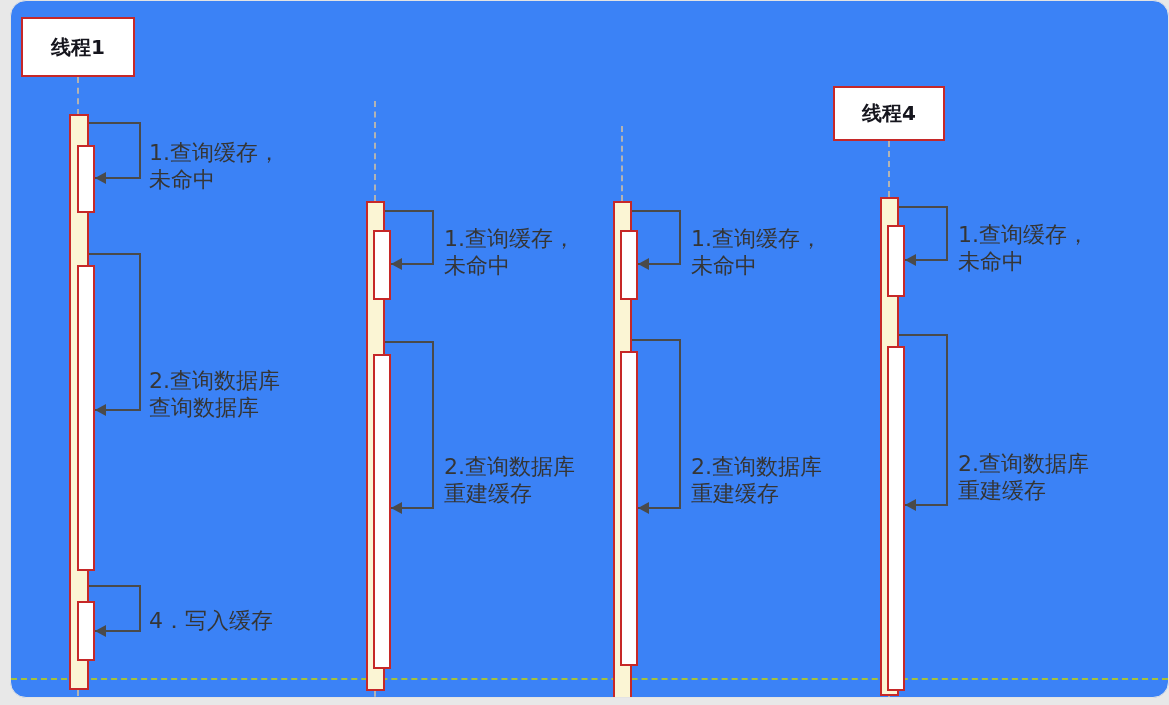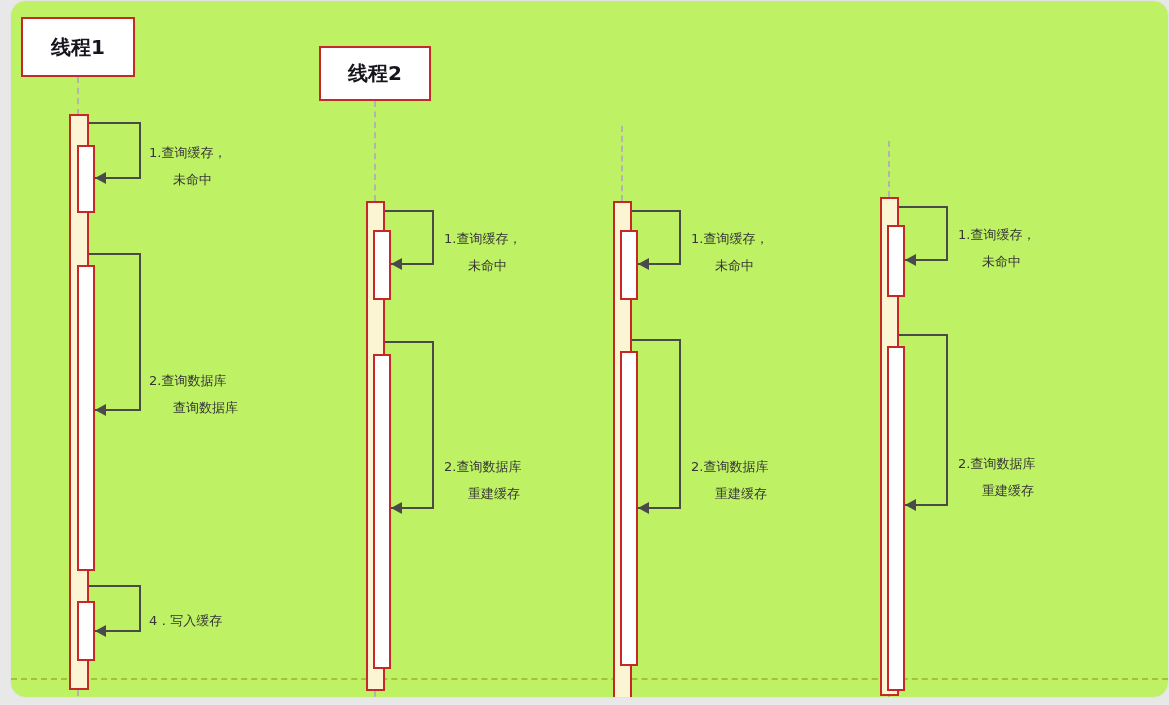--- a/index.html
+++ b/index.html
@@ -6,21 +6,21 @@
   html, body { width: 1169px; height: 705px; }
   body {
     font-family: "DejaVu Sans", "Liberation Sans", sans-serif;
     background: #e8e8e8;
     overflow: hidden;
   }
   .canvas { position: relative; width: 1169px; height: 705px; }
   .panel {
     position: absolute; left: 10px; top: 0;
     width: 1159px; height: 698px;
-    background: #bef264;
+    background: #3b82f6;
     border: 1px solid #e3e3e3;
     border-radius: 16px;
     overflow: hidden;
   }
   .head {
     position: absolute;
     background: #ffffff;
     border: 2px solid var(--accent-red, #c62828);
     display: flex; align-items: center; justify-content: center;
     font-size: 20px; font-weight: 600; color: #15151d;
@@ -45,26 +45,26 @@
   }
   .loop .ah {
     position: absolute; left: 6px; bottom: -7px;
     width: 0; height: 0;
     border-top: 6px solid transparent;
     border-bottom: 6px solid transparent;
     border-right: 11px solid var(--arrow, #4a4a4a);
   }
   .msg {
     position: absolute;
-    font-size: 13px; line-height: 27px;
+    font-size: 22px; line-height: 27px;
     color: var(--label-text, #353535);
     white-space: nowrap;
     z-index: 6;
   }
-  .msg .l2 { margin-left: 24px; }
+  .msg .l2 { }
   .baseline {
     position: absolute; left: 0; top: 677px; width: 100%;
     border-top: 2px dashed var(--baseline-green, #a4c13c);
     z-index: 0;
   }
 </style>
 </head>
 <body>
 
 <div class="canvas">
@@ -99,23 +99,20 @@
 
     <div class="loop" style="left:78px;top:584px;width:52px;height:47px">
       <span class="ah"></span>
     </div>
     <div class="bar nested" style="left:66px;top:600px;width:18px;height:60px"></div>
     <div class="msg" style="left:138px;top:606px">
       <div class="l1">4．写入缓存</div>
       <div class="l2"></div>
     </div>
 
-    <div class="head" style="left:308px;top:45px;width:112px;height:55px">
-      <span>线程2</span>
-    </div>
     <div class="lifeline" style="left:363px;top:100px;height:100px"></div>
     <div class="lifeline" style="left:363px;top:690px;height:15px"></div>
     <div class="bar main" style="left:355px;top:200px;width:19px;height:490px"></div>
 
     <div class="loop" style="left:374px;top:209px;width:49px;height:55px">
       <span class="ah"></span>
     </div>
     <div class="bar nested" style="left:362px;top:229px;width:18px;height:70px"></div>
     <div class="msg" style="left:433px;top:224px">
       <div class="l1">1.查询缓存，</div>
@@ -146,20 +143,23 @@
 
     <div class="loop" style="left:621px;top:338px;width:49px;height:170px">
       <span class="ah"></span>
     </div>
     <div class="bar nested" style="left:609px;top:350px;width:18px;height:315px"></div>
     <div class="msg" style="left:680px;top:452px">
       <div class="l1">2.查询数据库</div>
       <div class="l2">重建缓存</div>
     </div>
 
+    <div class="head" style="left:822px;top:85px;width:112px;height:55px">
+      <span>线程4</span>
+    </div>
     <div class="lifeline" style="left:877px;top:140px;height:56px"></div>
     <div class="lifeline" style="left:877px;top:695px;height:10px"></div>
     <div class="bar main" style="left:869px;top:196px;width:19px;height:499px"></div>
 
     <div class="loop" style="left:888px;top:205px;width:49px;height:55px">
       <span class="ah"></span>
     </div>
     <div class="bar nested" style="left:876px;top:224px;width:18px;height:72px"></div>
     <div class="msg" style="left:947px;top:220px">
       <div class="l1">1.查询缓存，</div>

